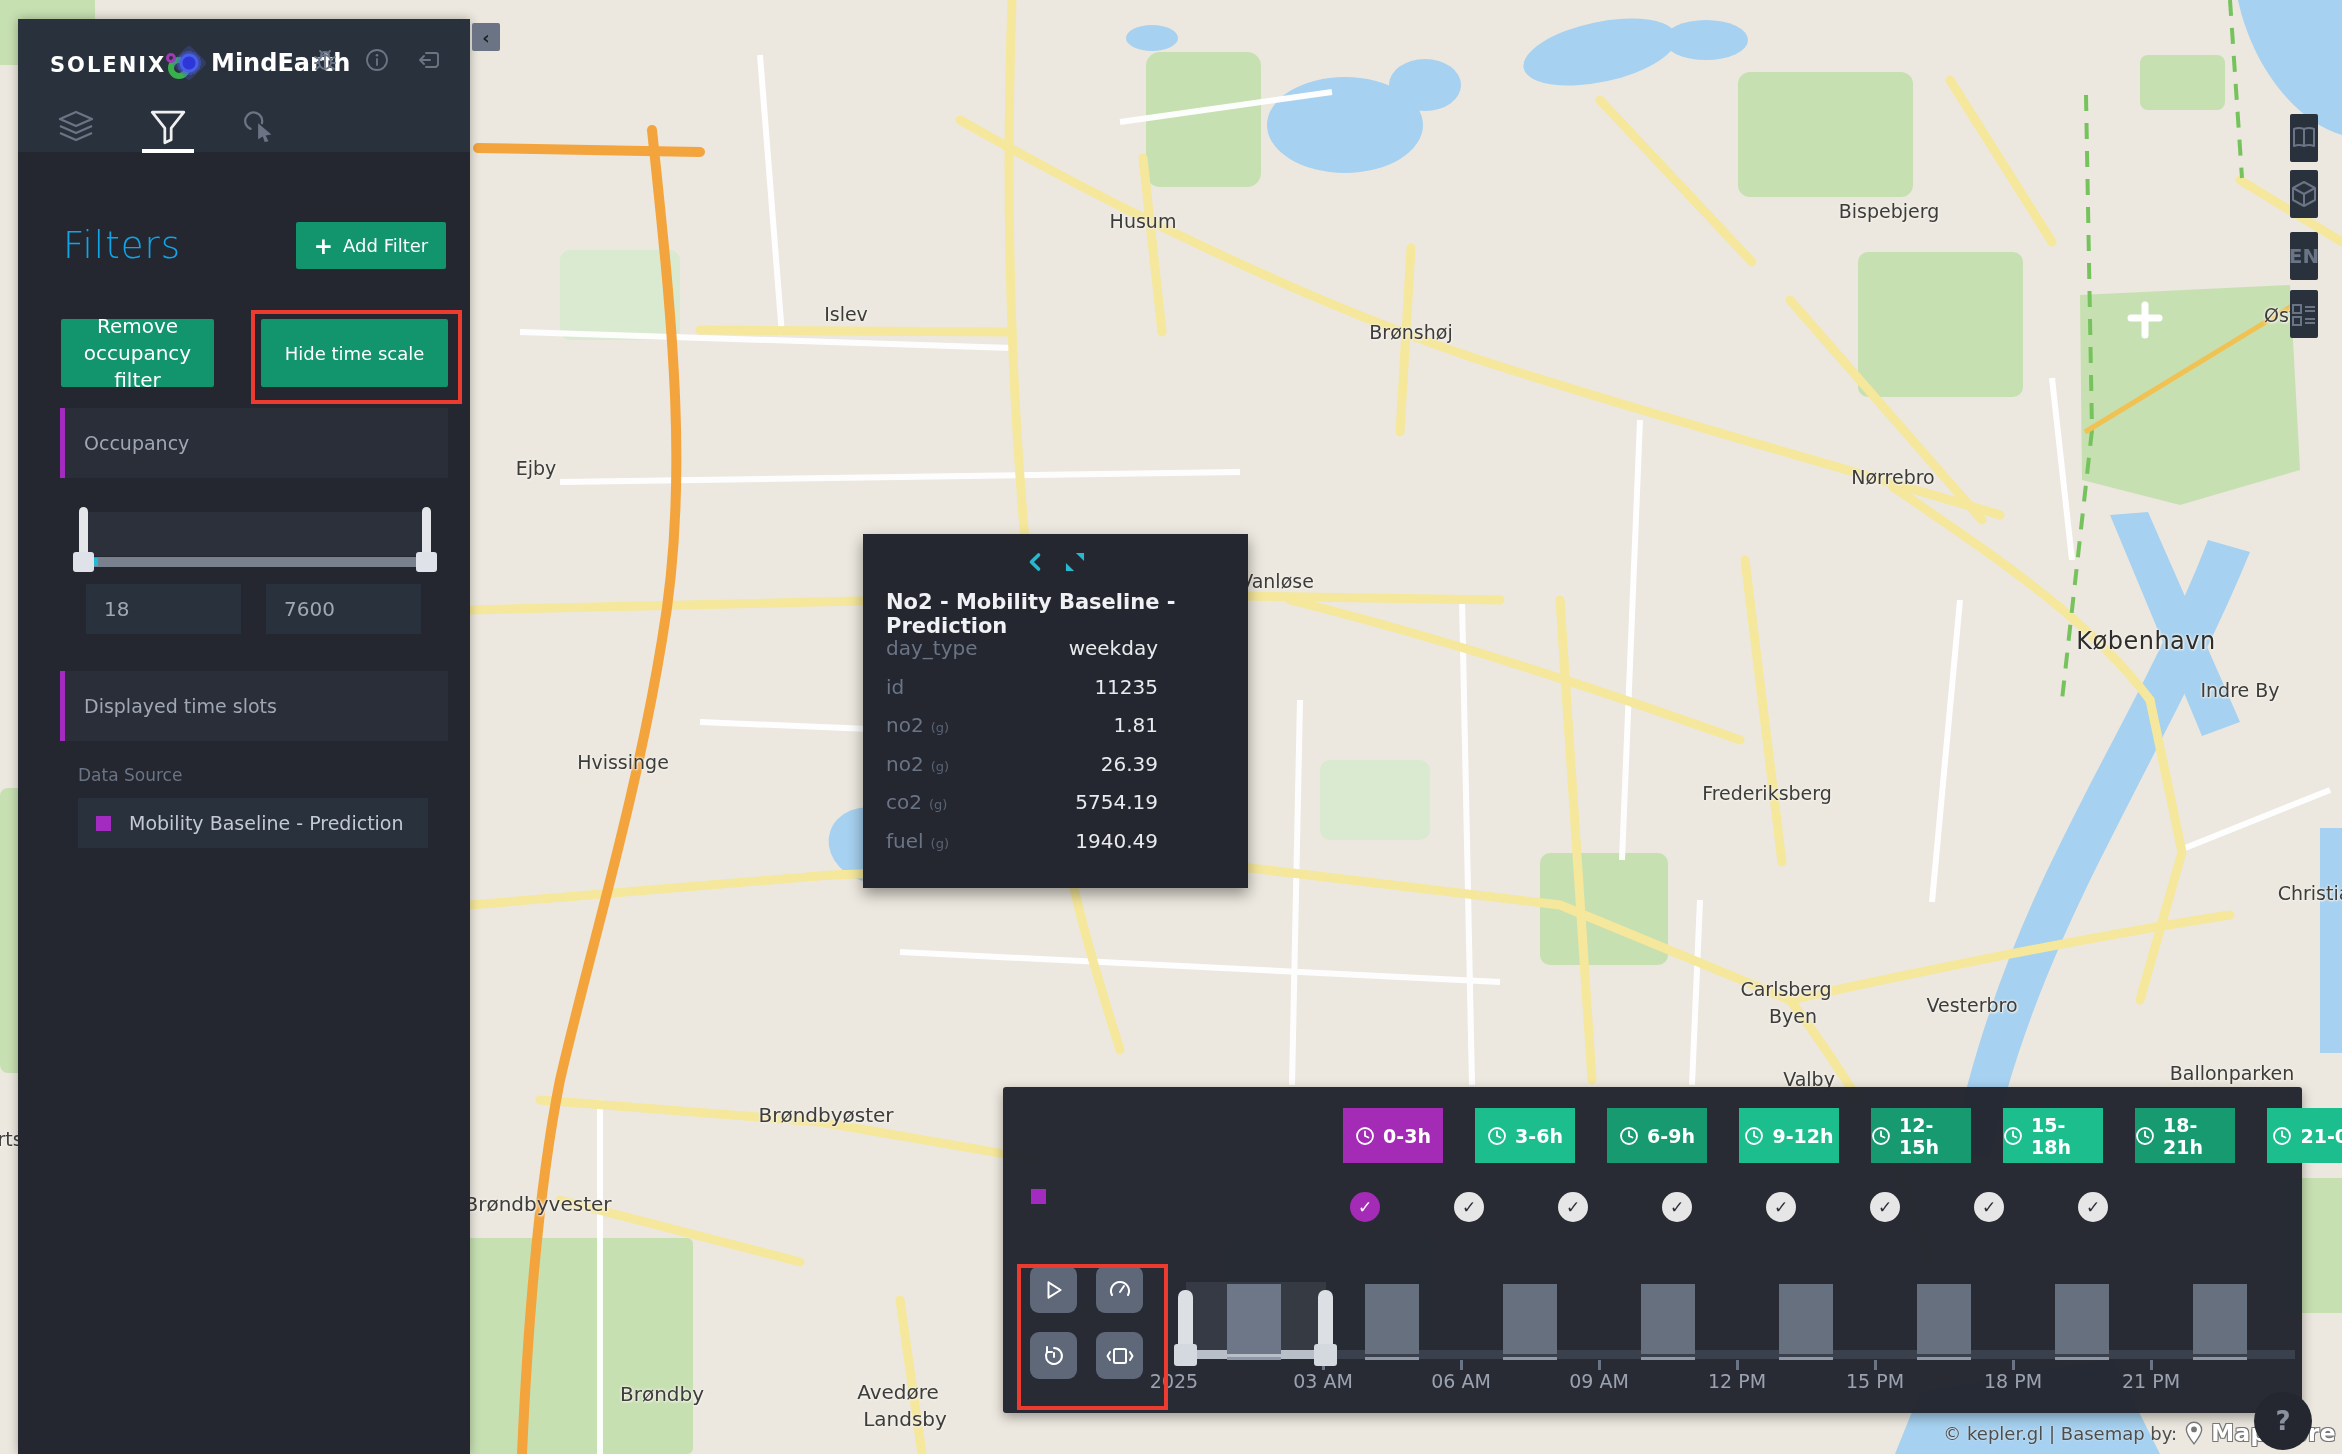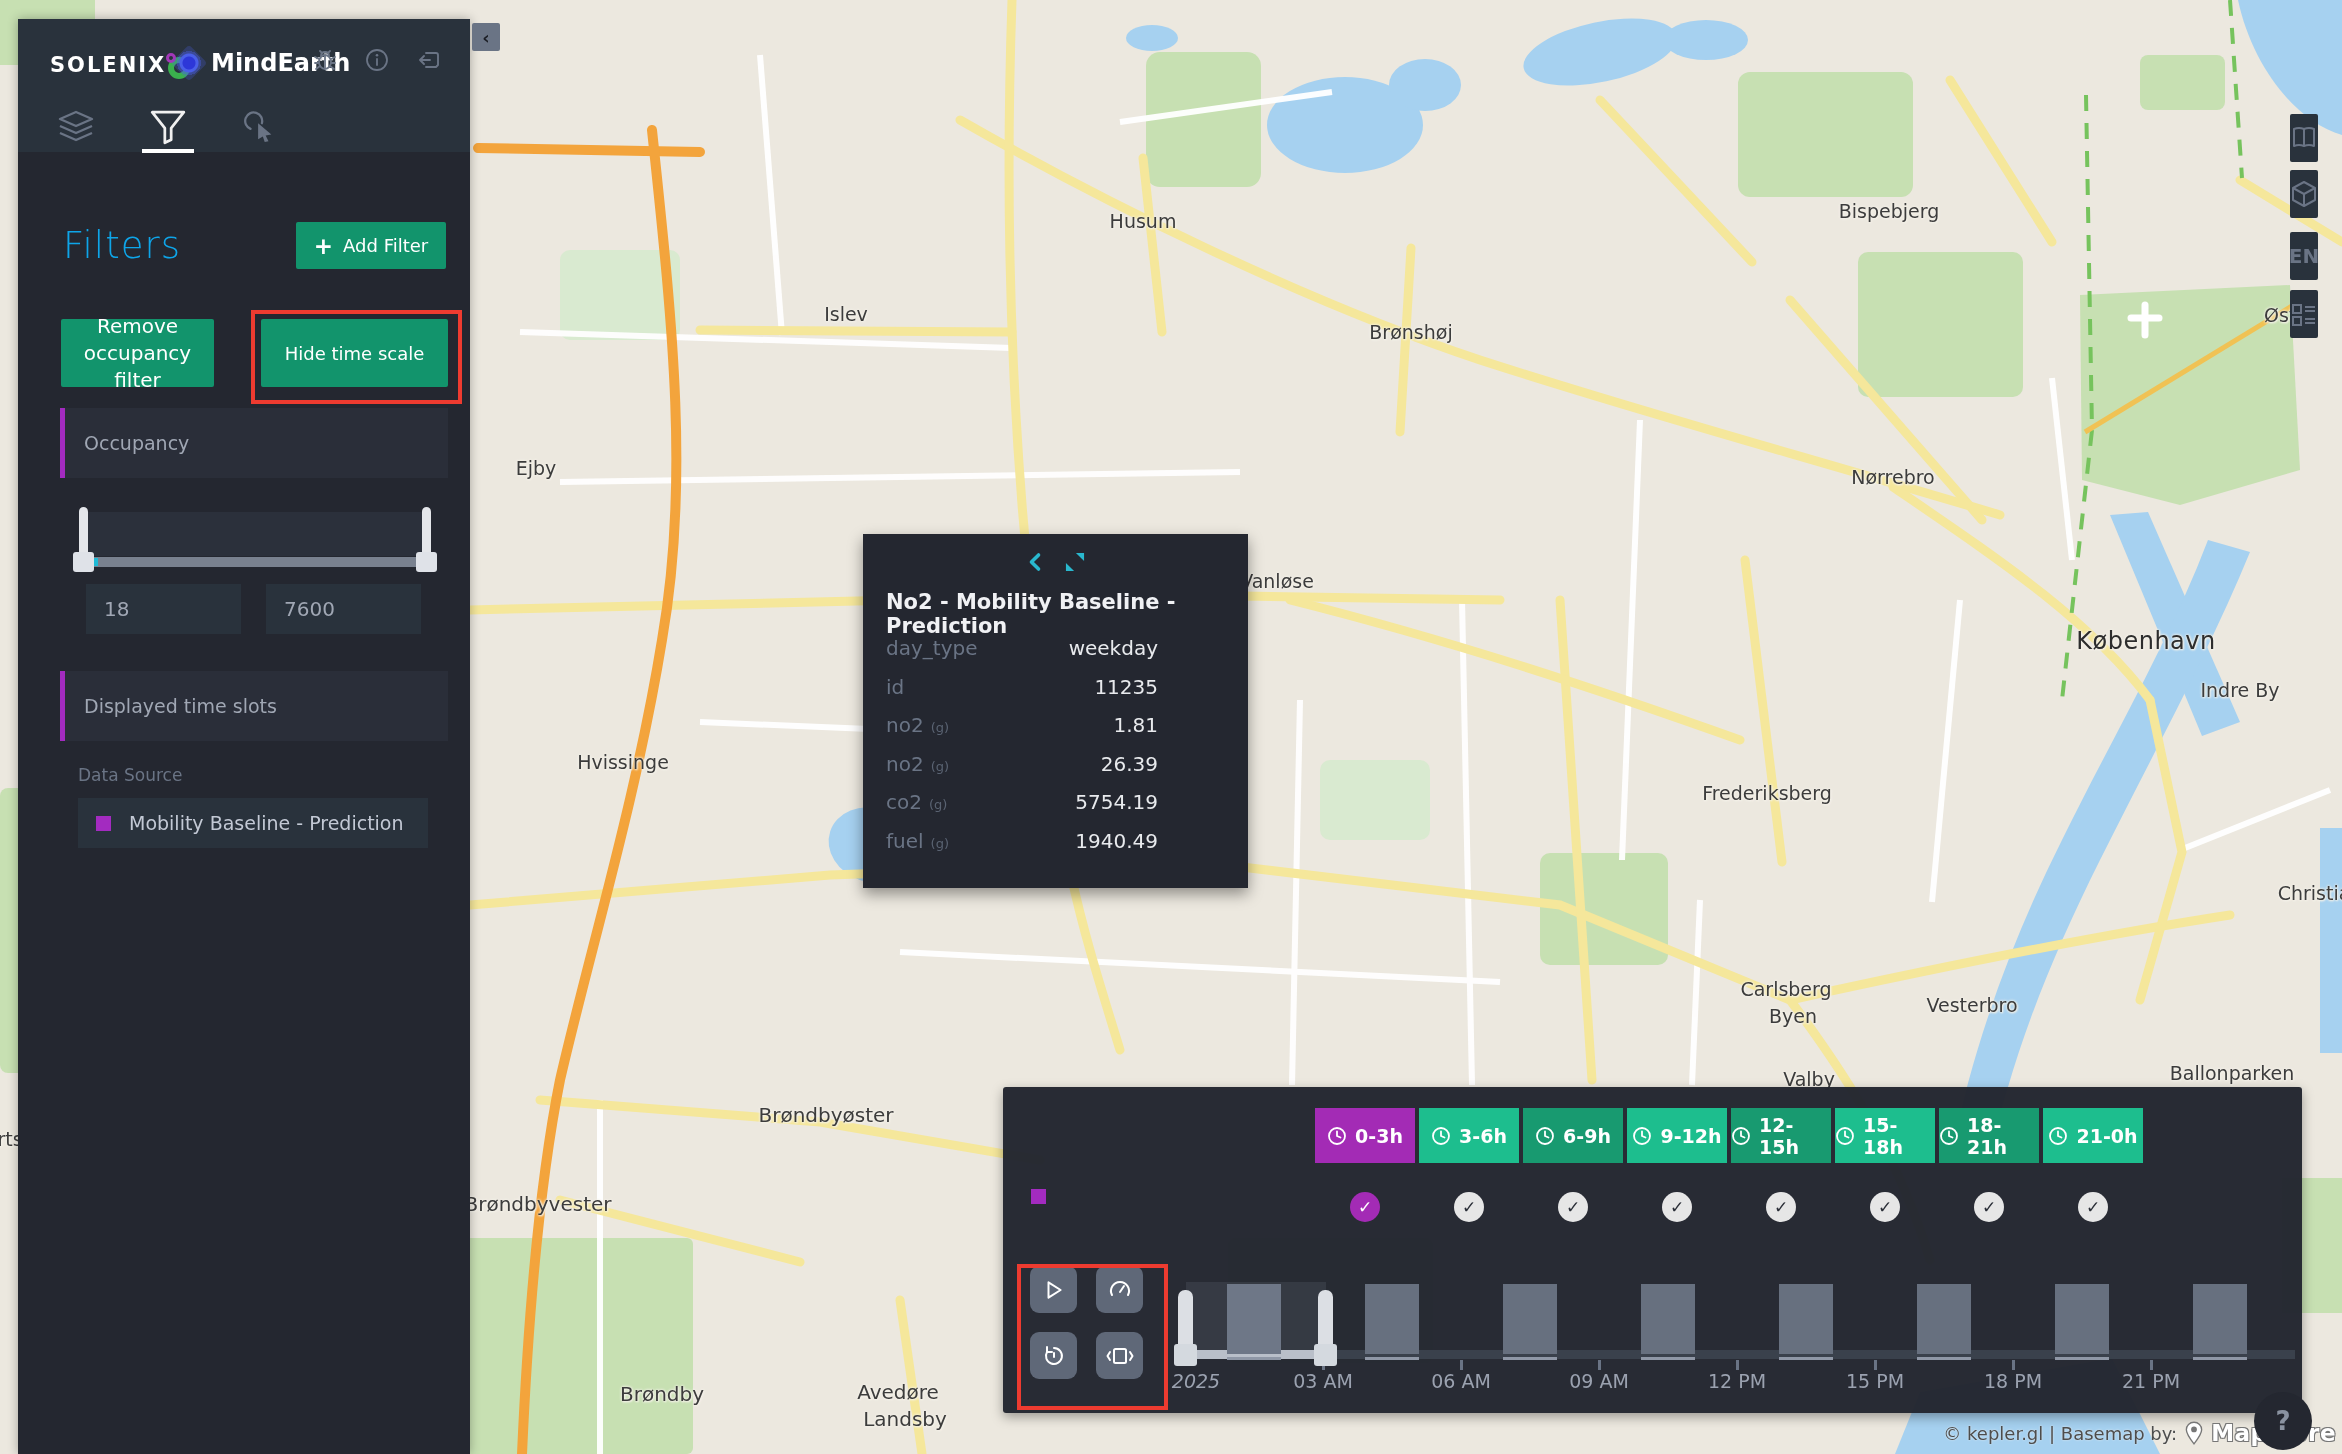--- a/index.html
+++ b/index.html
@@ -69,21 +69,21 @@
   #tt-rows{position:absolute;left:23px;right:24px;top:102px;}
   .tt-row{display:flex;align-items:baseline;height:38.5px;}
   .tt-label{color:#6a7485;font-size:20px;}
   .tt-unit{color:#5a6372;font-size:13px;margin-left:7px;}
   .tt-val{margin-left:auto;color:#e8eaed;font-size:20px;padding-right:66px;}
   
   #tpanel{position:absolute;left:1003px;top:1087px;width:1299px;height:326px;background:rgba(36,39,48,.98);
       z-index:5;border-radius:3px;box-shadow:0 4px 12px rgba(0,0,0,.35);}
   #slots{position:absolute;left:312px;top:21px;display:flex;gap:4px;}
   .slot{width:100px;height:55px;display:flex;align-items:center;justify-content:center;gap:8px;
-      color:#fff;font-size:19px;font-weight:bold;cursor:pointer;}
+      color:#fff;font-size:19px;font-weight:bold;cursor:pointer;margin-left:28px;}
   #checks{position:absolute;top:105px;left:0;}
   .chk{position:absolute;width:30px;height:30px;border-radius:50%;display:flex;align-items:center;
       justify-content:center;font-size:17px;font-weight:bold;cursor:pointer;}
   #tp-dataset{position:absolute;left:28px;top:95px;display:flex;gap:14px;}
   #tp-dataset .txt{color:#a0a7b4;font-size:21px;line-height:1.55;}
   #tp-dataset .purple-sq{margin-top:7px;}
   #playbox{position:absolute;left:27px;top:179px;width:120px;height:126px;}
   .pbtn{position:absolute;width:47px;height:47px;background:#5f6878;border-radius:9px;color:#fff;
       display:flex;align-items:center;justify-content:center;cursor:pointer;}
   #anno-play{left:14px;top:177px;width:143px;height:138px;}
@@ -524,21 +524,21 @@
           <div class="tl-bar" style="left: 1052px; height: 70px; top: 197px;"></div>
           <div class="tl-underline" style="left: 1052px;"></div>
           <div class="tl-bar" style="left: 1190px; height: 70px; top: 197px;"></div>
           <div class="tl-underline" style="left: 1190px;"></div>
         </div>
       <div class="tl-pill" style="left:175px;"></div>
       <div class="tl-pill" style="left:315px;"></div>
       <div class="tl-knob" style="left:171px;"></div>
       <div class="tl-knob" style="left:311px;"></div>
       <div id="tl-labels">
-          <div class="tl-lab" style="left: 193px; font-style: italic;">2025</div>
+          <div class="tl-lab" style="left: 171px;">2025</div>
           <div class="tl-tick" style="left: 319px;"></div>
           <div class="tl-lab" style="left: 320px;">03 AM</div>
           <div class="tl-tick" style="left: 457px;"></div>
           <div class="tl-lab" style="left: 458px;">06 AM</div>
           <div class="tl-tick" style="left: 595px;"></div>
           <div class="tl-lab" style="left: 596px;">09 AM</div>
           <div class="tl-tick" style="left: 733px;"></div>
           <div class="tl-lab" style="left: 734px;">12 PM</div>
           <div class="tl-tick" style="left: 871px;"></div>
           <div class="tl-lab" style="left: 872px;">15 PM</div>

